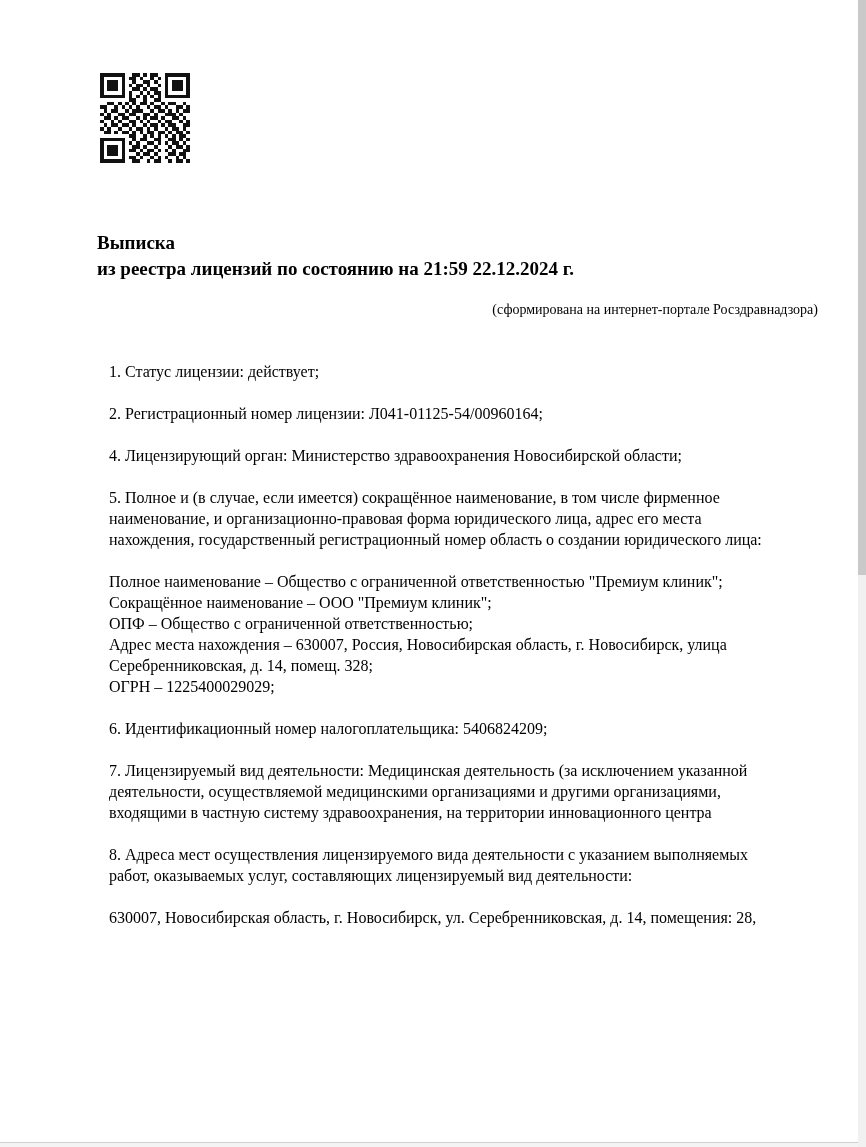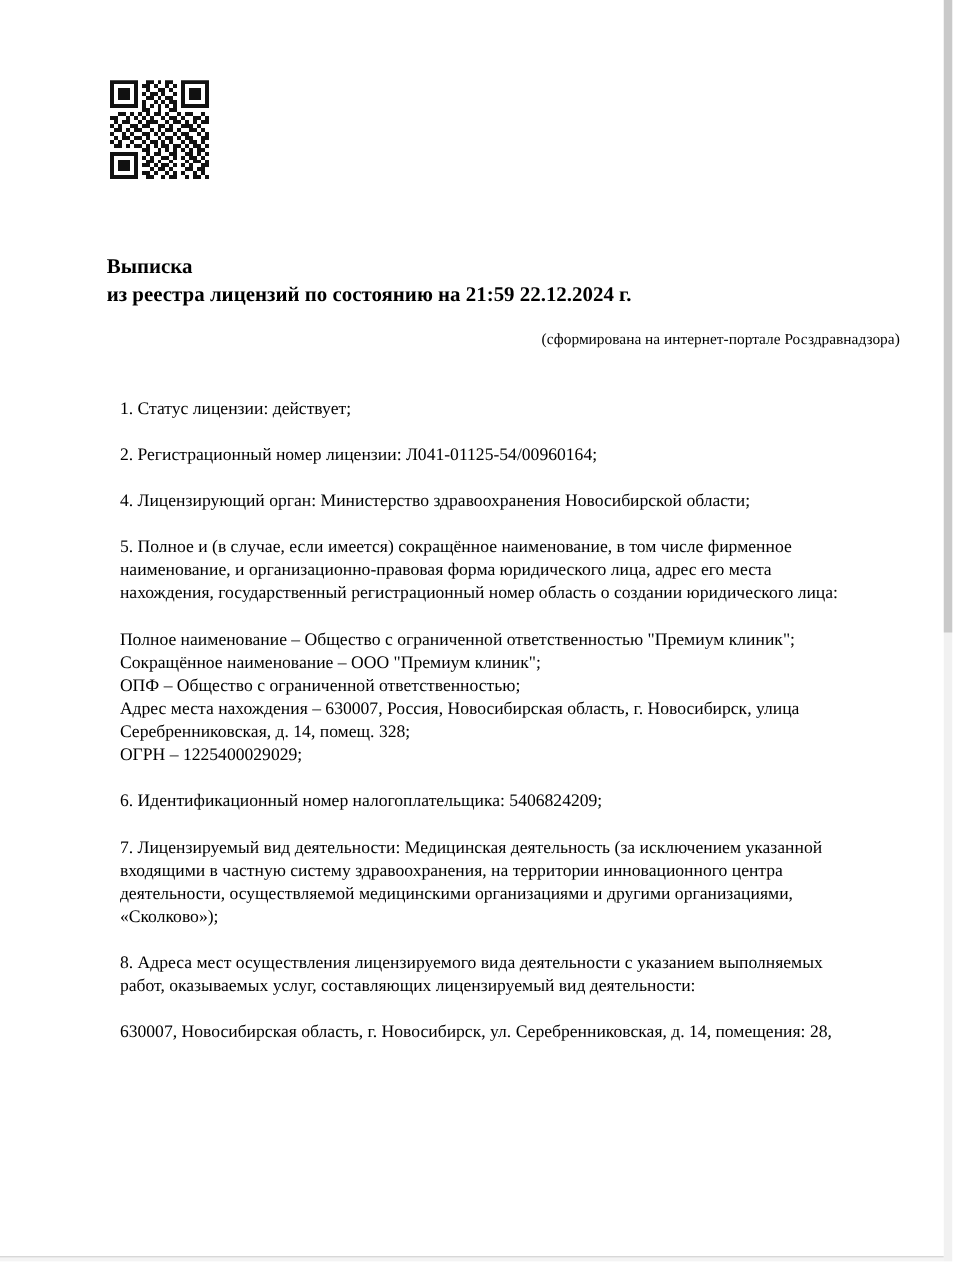--- a/index.html
+++ b/index.html
@@ -443,23 +443,22 @@
         <div class="line">ОПФ – Общество с ограниченной ответственностью;</div>
         <div class="line">Адрес места нахождения – 630007, Россия, Новосибирская область, г. Новосибирск, улица</div>
         <div class="line">Серебренниковская, д. 14, помещ. 328;</div>
         <div class="line">ОГРН – 1225400029029;</div>
       </div>
     <div class="para">
         <div class="line">6. Идентификационный номер налогоплательщика: 5406824209;</div>
       </div>
     <div class="para">
         <div class="line">7. Лицензируемый вид деятельности: Медицинская деятельность (за исключением указанной</div>
+        <div class="line">деятельности, осуществляемой медицинскими организациями и другими организациями,</div>
         <div class="line">входящими в частную систему здравоохранения, на территории инновационного центра</div>
-        <div class="line">деятельности, осуществляемой медицинскими организациями и другими организациями,</div>
-        <div class="line">«Сколково»);</div>
       </div>
     <div class="para">
         <div class="line">8. Адреса мест осуществления лицензируемого вида деятельности с указанием выполняемых</div>
         <div class="line">работ, оказываемых услуг, составляющих лицензируемый вид деятельности:</div>
       </div>
     <div class="para">
         <div class="line">630007, Новосибирская область, г. Новосибирск, ул. Серебренниковская, д. 14, помещения: 28,</div>
       </div>
   </div>
 

